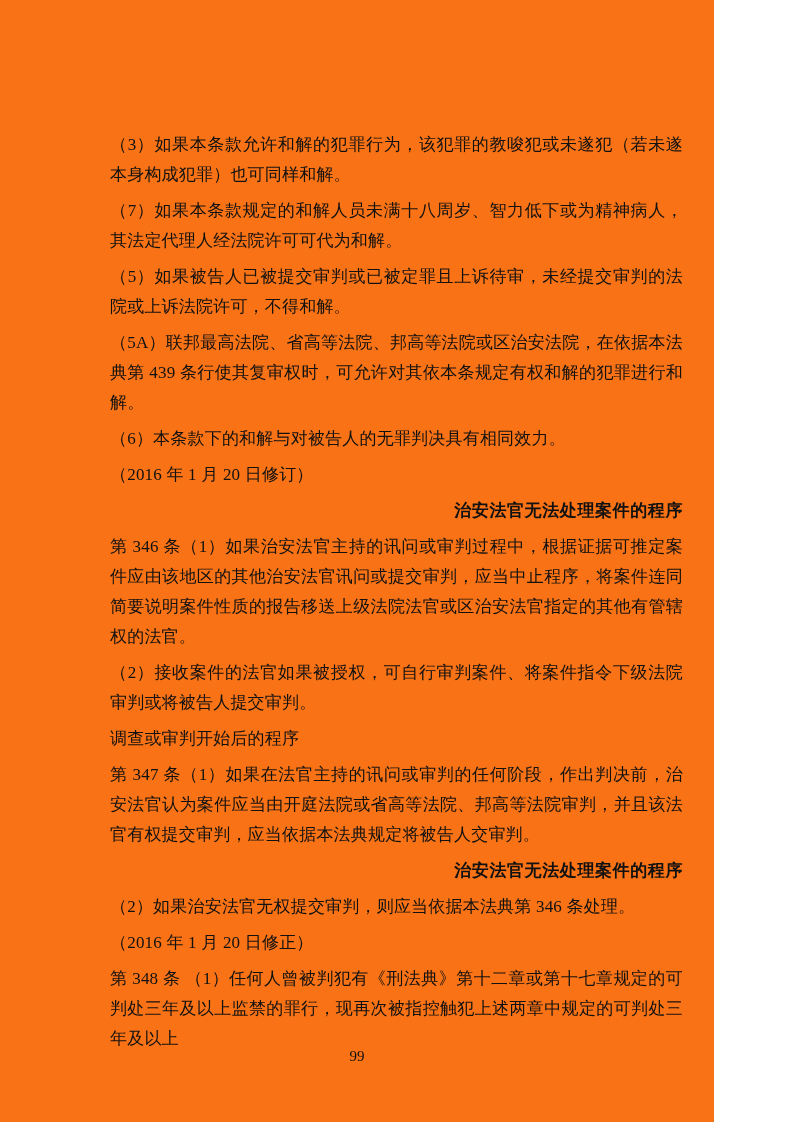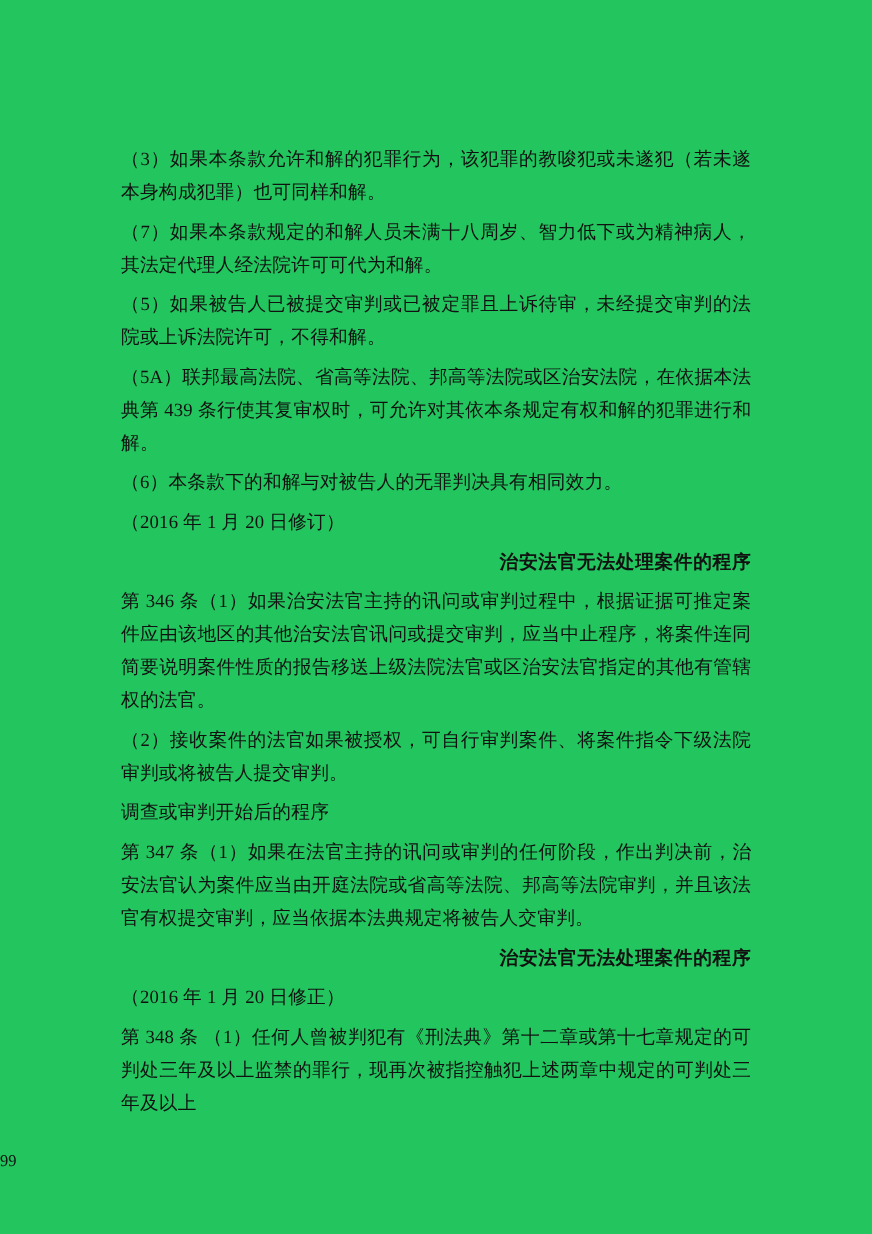--- a/index.html
+++ b/index.html
@@ -2,23 +2,23 @@
 <html><head>
 <meta charset="utf-8">
 <style>
   html, body {
     margin: 0;
     padding: 0;
     background: #ffffff;
   }
   .page {
     position: relative;
-    width: 793px;
+    width: 714px;
     height: 1122px;
-    background: #22c55e;
+    background: #f97316;
     overflow: hidden;
     font-family: "Liberation Serif", "DejaVu Serif", serif;
     color: #111111;
   }
   .content {
     position: absolute;
     left: 110px;
     top: 130px;
     width: 573px;
   }
@@ -35,20 +35,21 @@
     font-weight: bold;
     text-align: right;
     text-indent: 38px;
     letter-spacing: 0.6px;
   }
   .footer {
     position: absolute;
     left: 0;
     right: 0;
     top: 1046px;
+    text-align: center;
     font-size: 15px;
     line-height: 20px;
     color: #111111;
   }
 </style>
 </head>
 <body>
 
 <div class="page">
   <div class="content">
@@ -57,17 +58,18 @@
       <p class="para">（5）如果被告人已被提交审判或已被定罪且上诉待审，未经提交审判的法院或上诉法院许可，不得和解。</p>
       <p class="para">（5A）联邦最高法院、省高等法院、邦高等法院或区治安法院，在依据本法典第 439 条行使其复审权时，可允许对其依本条规定有权和解的犯罪进行和解。</p>
       <p class="para">（6）本条款下的和解与对被告人的无罪判决具有相同效力。</p>
       <p class="para">（2016 年 1 月 20 日修订）</p>
       <p class="para heading">治安法官无法处理案件的程序</p>
       <p class="para">第 346 条（1）如果治安法官主持的讯问或审判过程中，根据证据可推定案件应由该地区的其他治安法官讯问或提交审判，应当中止程序，将案件连同简要说明案件性质的报告移送上级法院法官或区治安法官指定的其他有管辖权的法官。</p>
       <p class="para">（2）接收案件的法官如果被授权，可自行审判案件、将案件指令下级法院审判或将被告人提交审判。</p>
       <p class="para">调查或审判开始后的程序</p>
       <p class="para">第 347 条（1）如果在法官主持的讯问或审判的任何阶段，作出判决前，治安法官认为案件应当由开庭法院或省高等法院、邦高等法院审判，并且该法官有权提交审判，应当依据本法典规定将被告人交审判。</p>
       <p class="para heading">治安法官无法处理案件的程序</p>
+      <p class="para">（2）如果治安法官无权提交审判，则应当依据本法典第 346 条处理。</p>
       <p class="para">（2016 年 1 月 20 日修正）</p>
       <p class="para">第 348 条 （1）任何人曾被判犯有《刑法典》第十二章或第十七章规定的可判处三年及以上监禁的罪行，现再次被指控触犯上述两章中规定的可判处三年及以上</p>
     </div>
   <div class="footer">99</div>
 </div>
 
 </body></html>

